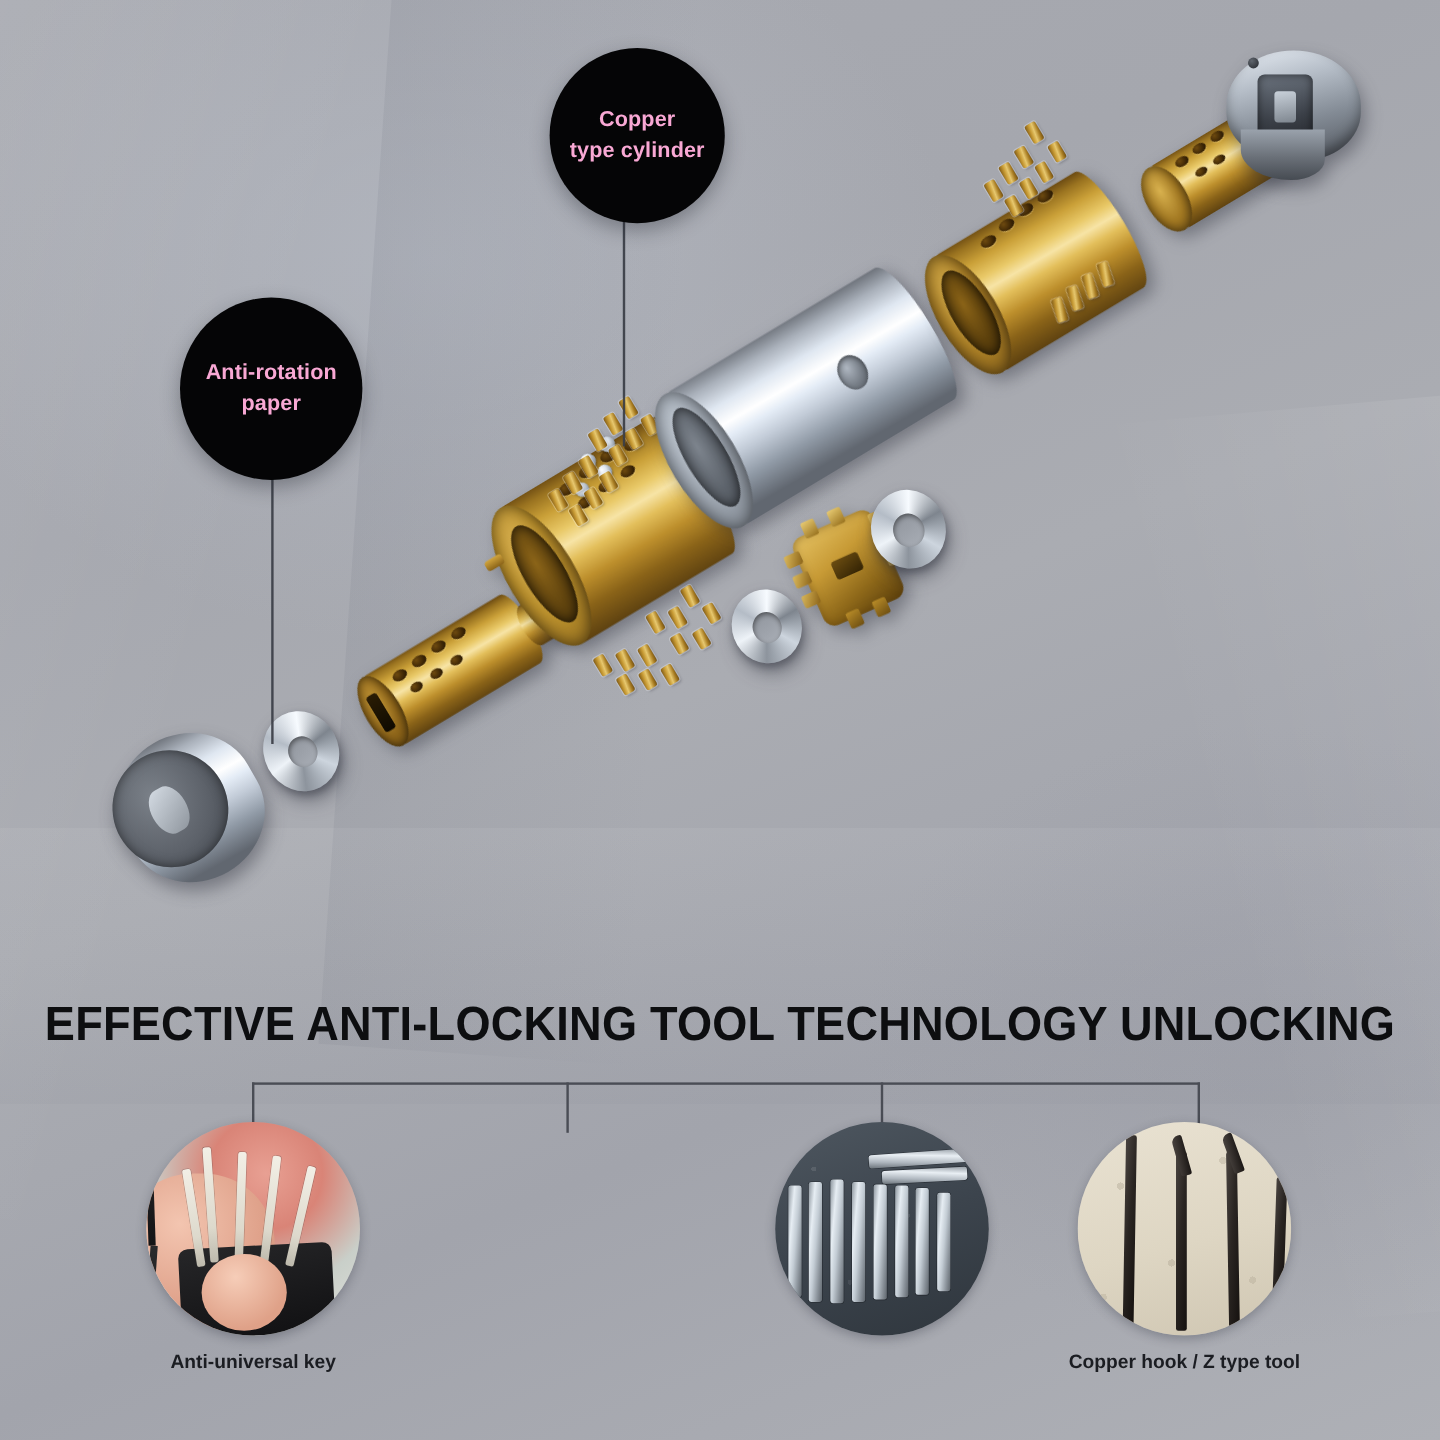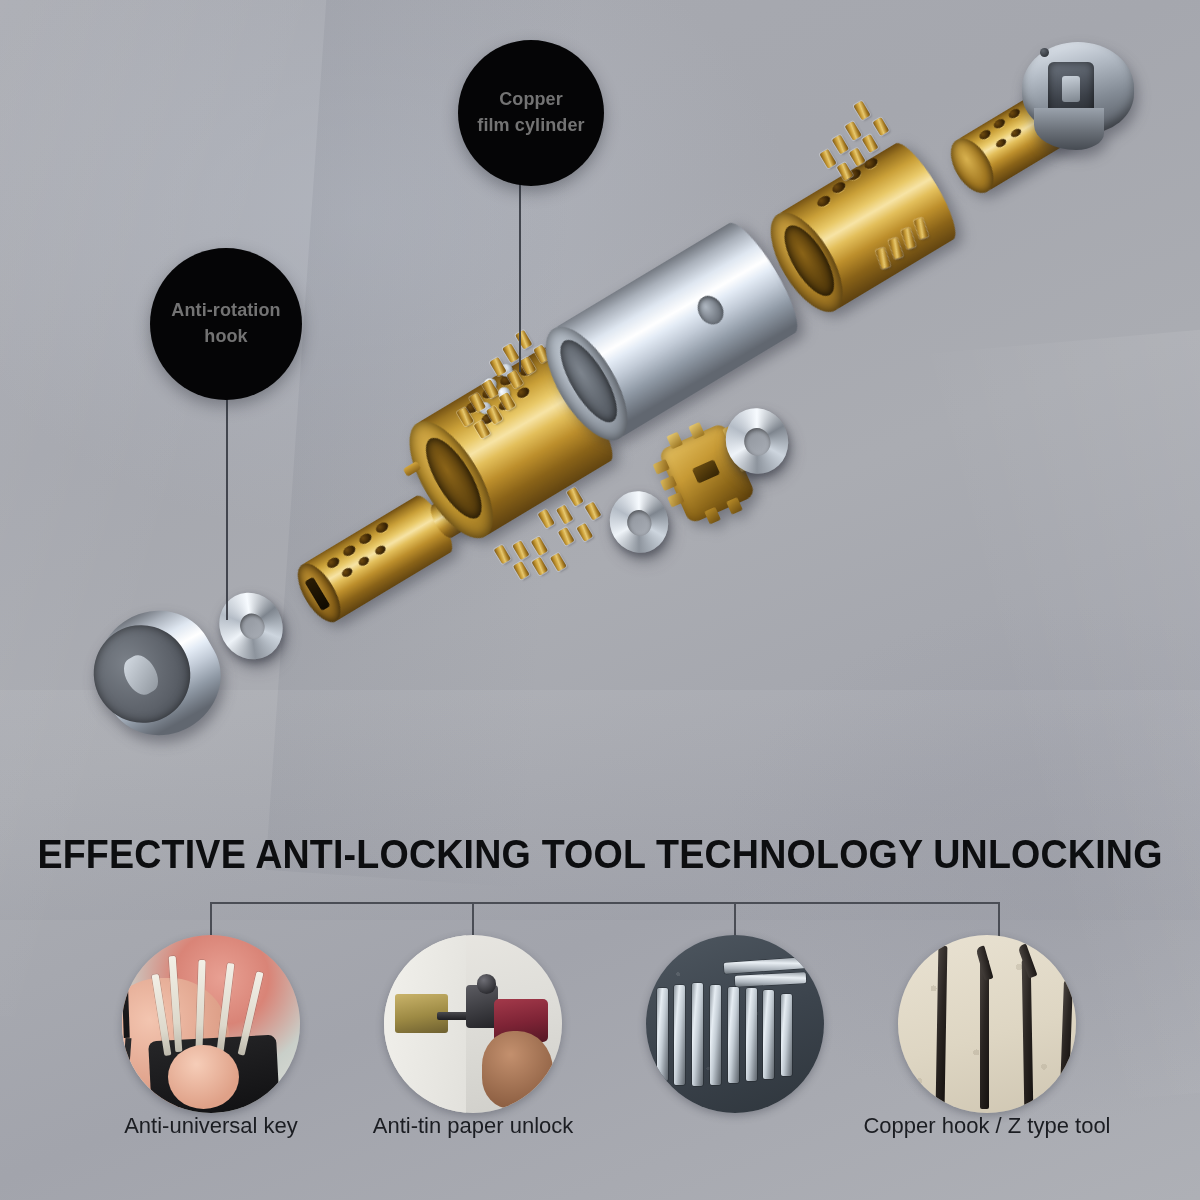--- a/index.html
+++ b/index.html
@@ -65,21 +65,21 @@
   .ring{position:absolute;border-radius:50%;
     background:conic-gradient(from 200deg,#8d949d,#eef3f8,#b4bcc6,#f7fbff,#7e858e,#cdd5de,#8d949d);
     box-shadow:0 4px 6px rgba(40,44,54,.35);}
   .ring .inner{position:absolute;border-radius:50%;
     background:linear-gradient(160deg,#8f949c,#a9aeb6);
     box-shadow:inset 0 2px 4px rgba(0,0,0,.45);}
 
   
   .bubble{
     position:absolute;border-radius:50%;background:#050506;
-    color:#737373;display:flex;align-items:center;justify-content:center;
+    color:#f9a8d4;display:flex;align-items:center;justify-content:center;
     text-align:center;font-weight:700;line-height:1.42;
     letter-spacing:.1px;
     box-shadow:0 6px 16px rgba(25,28,36,.35);
   }
   .leader{position:absolute;width:2px;background:#3a3d45;opacity:.92;}
 
   
   #headline{
     position:absolute;left:0;right:0;top:832px;text-align:center;
     font-weight:700;font-size:40px;letter-spacing:.2px;color:#0d0e10;
@@ -94,21 +94,21 @@
 
   
   #thumbs{position:absolute;left:0;top:935px;width:1200px;height:250px;}
   .thumb-cell{position:absolute;top:0;width:250px;text-align:center;}
   .thumb{
     position:relative;width:178px;height:178px;border-radius:50%;
     margin:0 auto;overflow:hidden;
     box-shadow:0 3px 9px rgba(45,48,58,.32);
   }
   .caption{
-    font-size:22px;color:#1b1d22;font-weight:400;
+    margin-top:14px;font-size:16px;color:#1b1d22;font-weight:700;
     white-space:nowrap;
   }
 
   
   .t1{background:radial-gradient(circle at 56% 24%,#e8a093 0%,#d98477 28%,#c9cfc9 58%,#e7e6e0 100%);}
   .t1 .palm{position:absolute;left:-14%;top:24%;width:74%;height:74%;border-radius:50% 46% 44% 52%;
     background:radial-gradient(circle at 40% 32%,#f3c5b0,#e0a38c 55%,#c98a72 100%);}
   .t1 .thumbf{position:absolute;left:26%;top:62%;width:40%;height:36%;border-radius:50%;
     background:radial-gradient(circle at 40% 30%,#f6cdb8,#dfa188 70%);}
   .t1 .pouch{position:absolute;left:16%;top:58%;width:72%;height:42%;
@@ -372,29 +372,29 @@
       <div style="position:absolute;left:28px;top:16px;width:9px;height:9px;border-radius:50%;
            background:radial-gradient(circle at 35% 30%,#5f656d,#23262b);"></div>
     </div>
 
   </div>
 
   <div class="leader" style="left:226px;top:388px;height:232px;"></div>
   <div class="bubble" style="left:150px;top:248px;width:152px;height:152px;font-size:18px;">
     <span>
       <span>Anti-rotation</span><br>
-      <span>hook</span>
+      <span>paper</span>
     </span>
   </div>
 
   <div class="leader" style="left:519px;top:182px;height:190px;"></div>
   <div class="bubble" style="left:458px;top:40px;width:146px;height:146px;font-size:18px;">
     <span>
       <span>Copper</span><br>
-      <span>film cylinder</span>
+      <span>type cylinder</span>
     </span>
   </div>
 
   <div id="headline">EFFECTIVE ANTI-LOCKING TOOL TECHNOLOGY UNLOCKING</div>
 
   <div id="bracket">
     <div class="hbar"></div>
     <div class="vbar" style="left:0px;height:42px;"></div>
     <div class="vbar" style="left:262px;height:42px;"></div>
     <div class="vbar" style="left:524px;height:42px;"></div>
@@ -413,32 +413,20 @@
         <div class="pkd" style="left:48%;top:8%;height:56%;transform:rotate(4deg);width:6px;"></div>
         <div class="pk" style="left:56%;top:16%;height:50%;transform:rotate(7deg);"></div>
 
         <div class="pk" style="left:70%;top:20%;height:48%;transform:rotate(13deg);"></div>
         <div class="pk" style="left:20%;top:22%;height:46%;transform:rotate(-9deg);"></div>
         <div class="thumbf"></div>
       </div>
       <div class="caption">Anti-universal key</div>
     </div>
 
-    <div class="thumb-cell" style="left:348px;">
-      <div class="thumb t2">
-        <div class="wall"></div>
-        <div class="lockbody"></div>
-        <div class="shaft"></div>
-        <div class="head"></div>
-        <div class="knob"></div>
-        <div class="grip"></div>
-        <div class="hand2"></div>
-      </div>
-      <div class="caption">Anti-tin paper unlock</div>
-    </div>
 
     <div class="thumb-cell" style="left:610px;">
       <div class="thumb t3">
         <div class="foam"></div>
         <div class="lrod" style="left:44%;top:14%;width:46%;transform:rotate(-4deg);"></div>
         <div class="lrod" style="left:50%;top:22%;width:40%;transform:rotate(-3deg);"></div>
         <div class="rod" style="left:6%;top:30%;height:52%;"></div>
         <div class="rod" style="left:16%;top:28%;height:56%;"></div>
         <div class="rod" style="left:26%;top:27%;height:58%;"></div>
         <div class="rod" style="left:36%;top:28%;height:56%;"></div>

